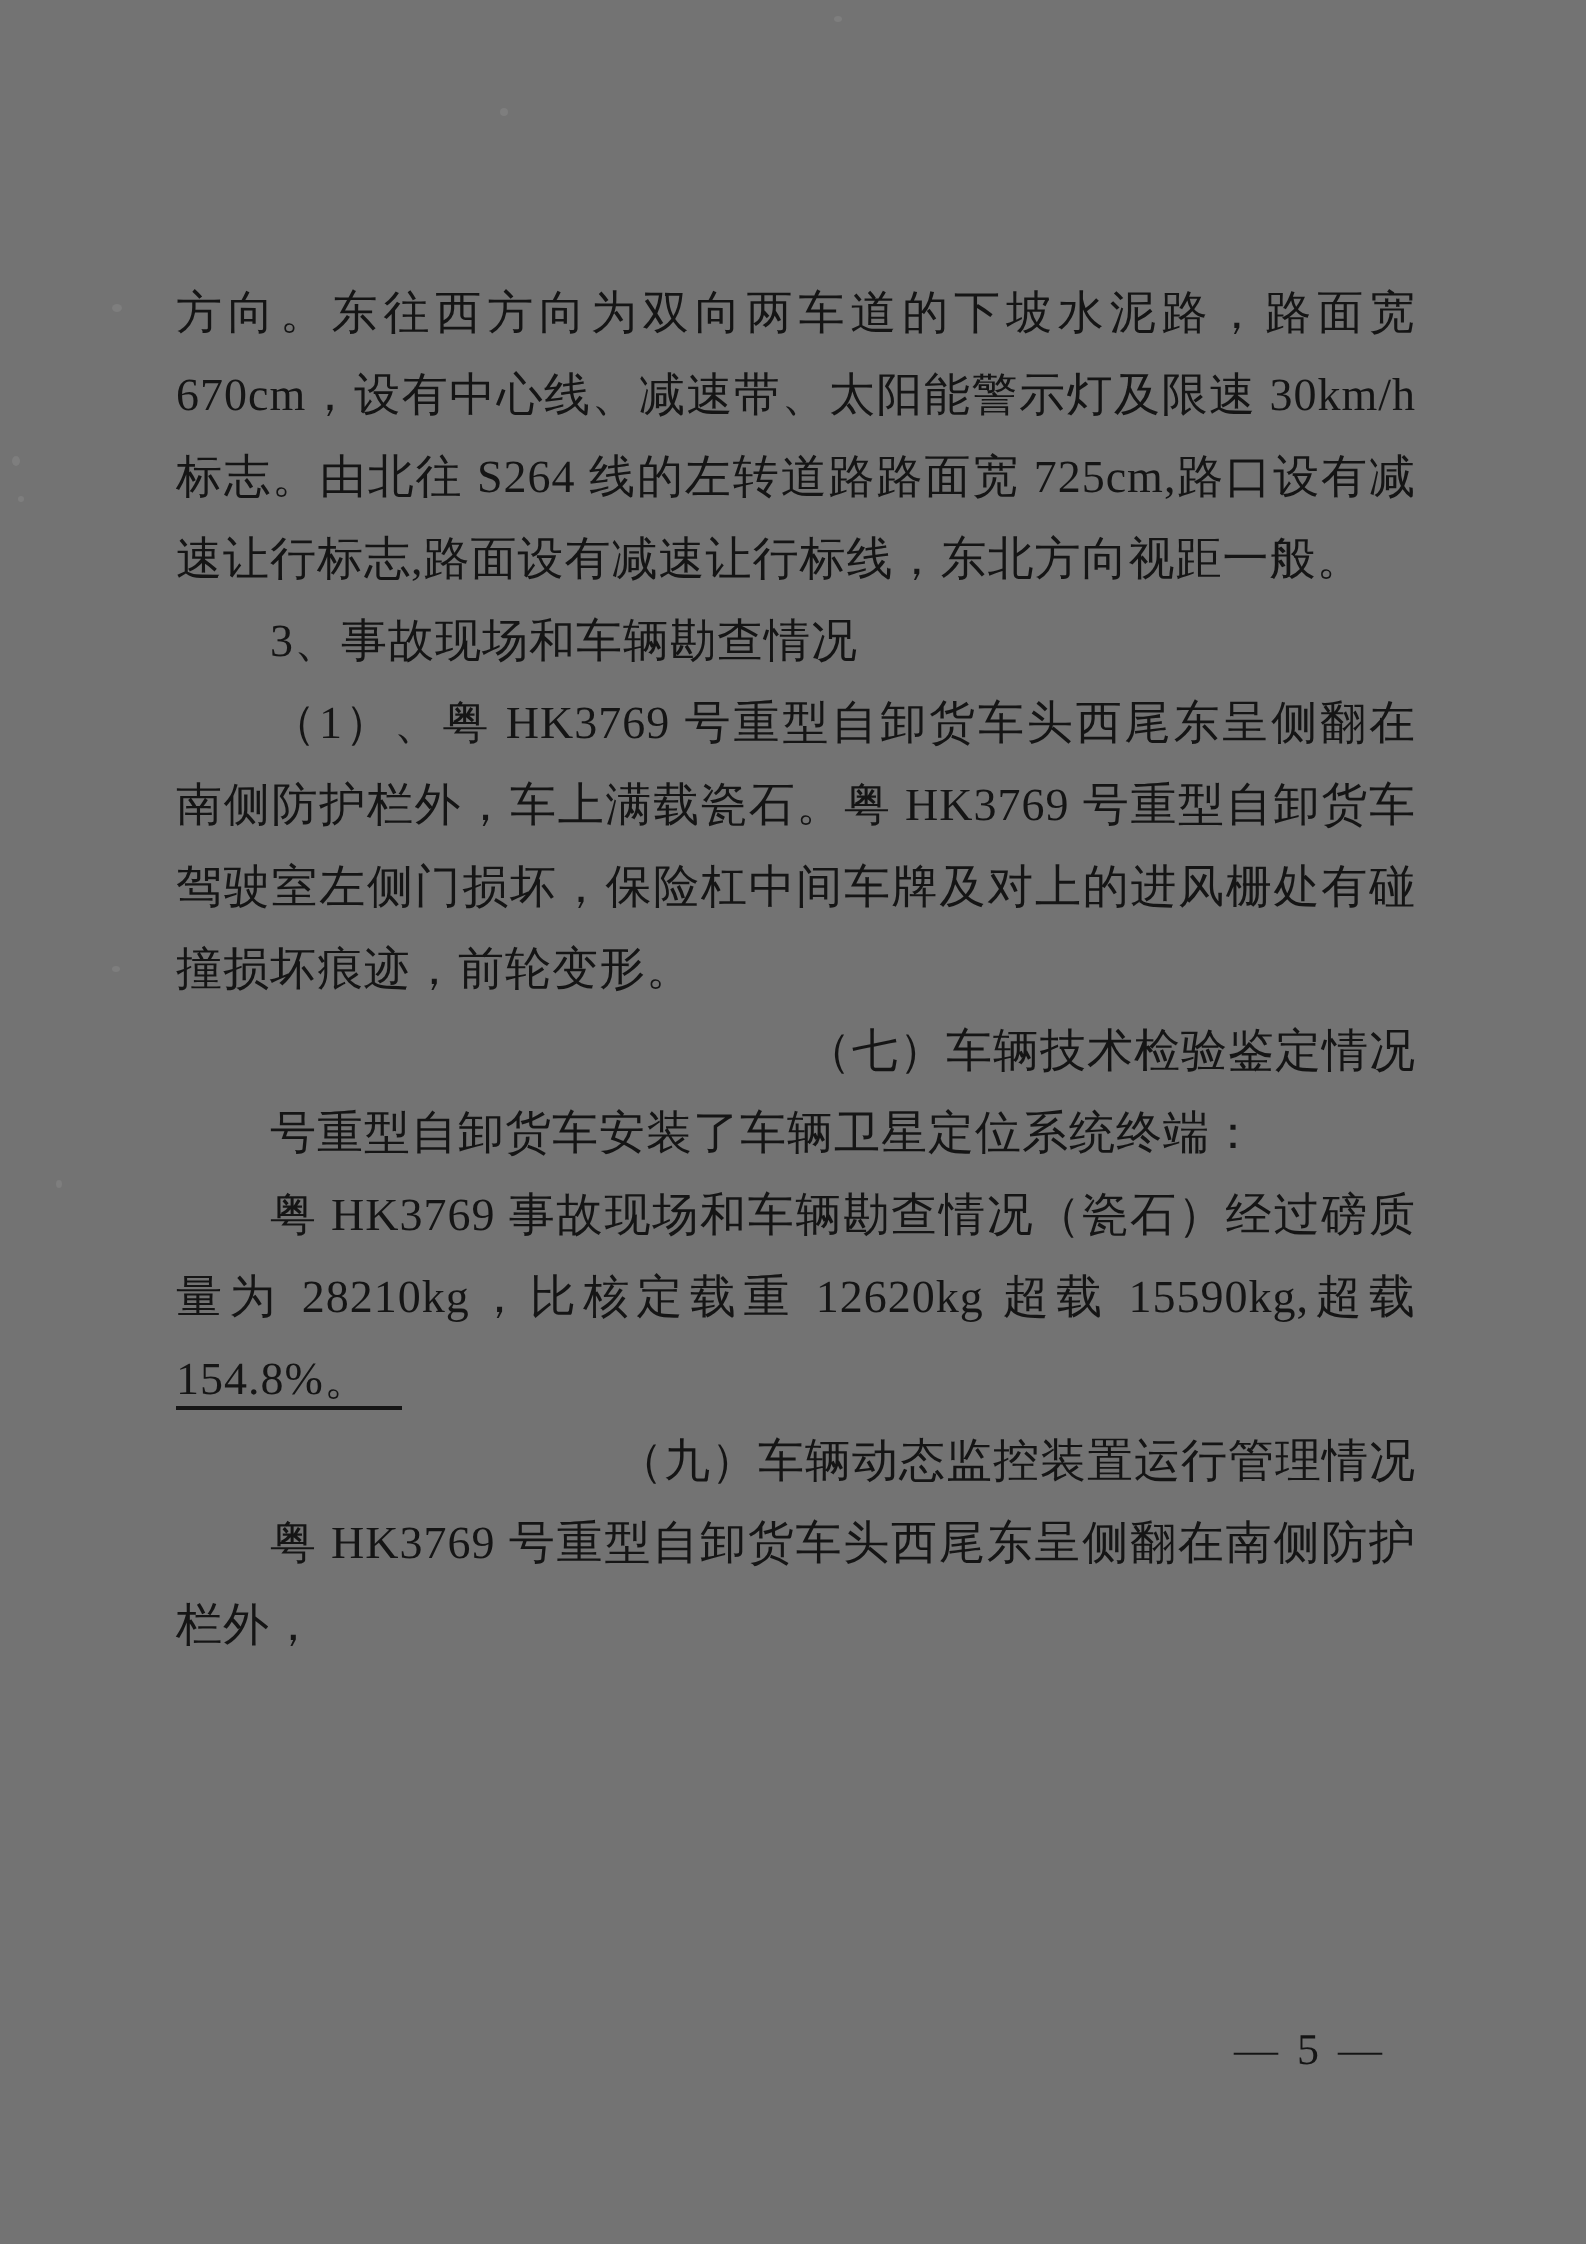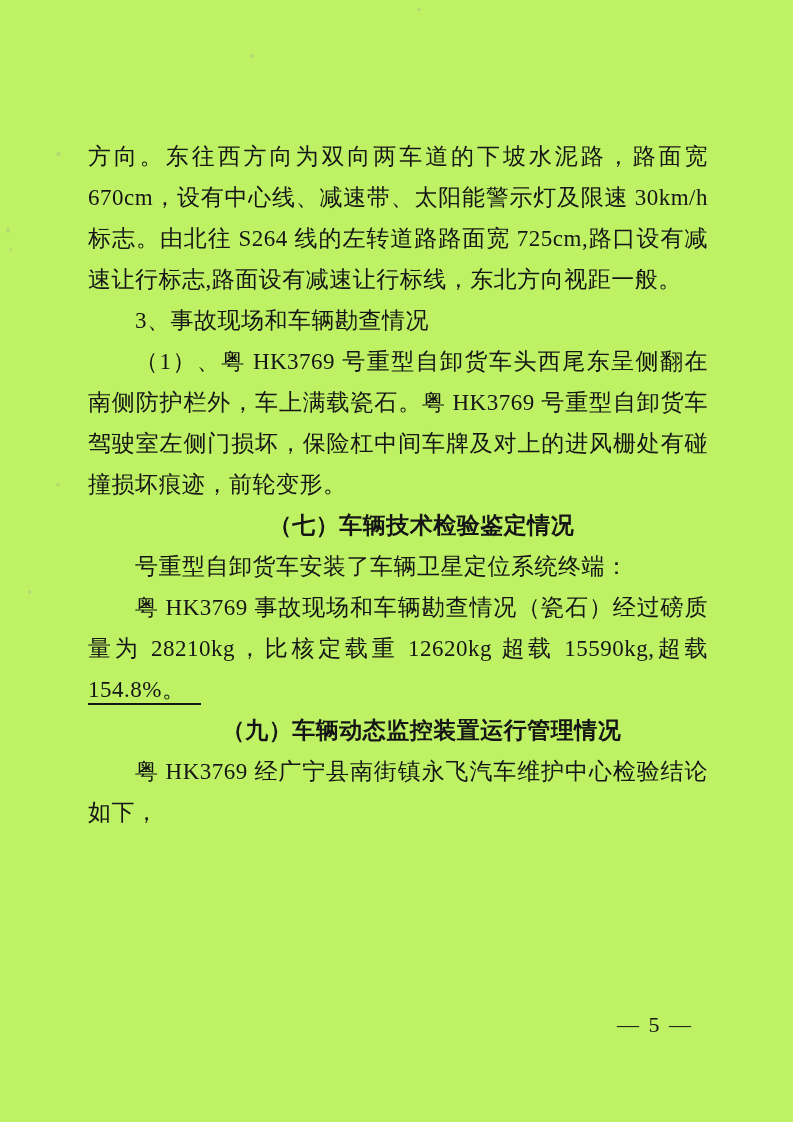--- a/index.html
+++ b/index.html
@@ -5,21 +5,21 @@
   html, body {
     margin: 0;
     padding: 0;
     background: #e8e8e8;
   }
   .page {
     position: relative;
     width: 793px;
     height: 1122px;
     margin: 0 auto;
-    background: #bef264;
+    background: #737373;
     overflow: hidden;
     font-family: "Liberation Serif", "DejaVu Serif", serif;
     color: #151515;
   }
   .content {
     position: absolute;
     left: 88px;
     top: 136px;
     width: 620px;
     font-size: 23px;
@@ -30,22 +30,22 @@
   }
   .content p {
     margin: 0;
     padding: 0;
     text-indent: 47px;
   }
   .content p.no-indent {
     text-indent: 0;
   }
   .content p.heading {
-    font-weight: bold;
-    text-align: center;
+    font-weight: normal;
+    text-align: right;
   }
   .underline {
     border-bottom: 2px solid #151515;
     padding-bottom: 1px;
     padding-right: 16px;
   }
   .page-number {
     position: absolute;
     top: 1012px;
     right: 100px;
@@ -84,21 +84,21 @@
     <p class="heading">（七）车辆技术检验鉴定情况</p>
 
     <p>号重型自卸货车安装了车辆卫星定位系统终端：</p>
 
 
 
     <p><span>粤 HK3769 事故现场和车辆勘查情况（瓷石）经过磅质量为 28210kg，比核定载重 12620kg 超载 15590kg,超载 </span><span class="underline">154.8%。</span></p>
 
     <p class="heading">（九）车辆动态监控装置运行管理情况</p>
 
-    <p>粤 HK3769 经广宁县南街镇永飞汽车维护中心检验结论如下，</p>
+    <p>粤 HK3769 号重型自卸货车头西尾东呈侧翻在南侧防护栏外，</p>
   </div>
 
   <div class="page-number">— 5 —</div>
 
   <div class="speck s1"></div>
   <div class="speck s2"></div>
   <div class="speck s3"></div>
   <div class="speck s4"></div>
   <div class="speck s5"></div>
   <div class="speck s6"></div>

